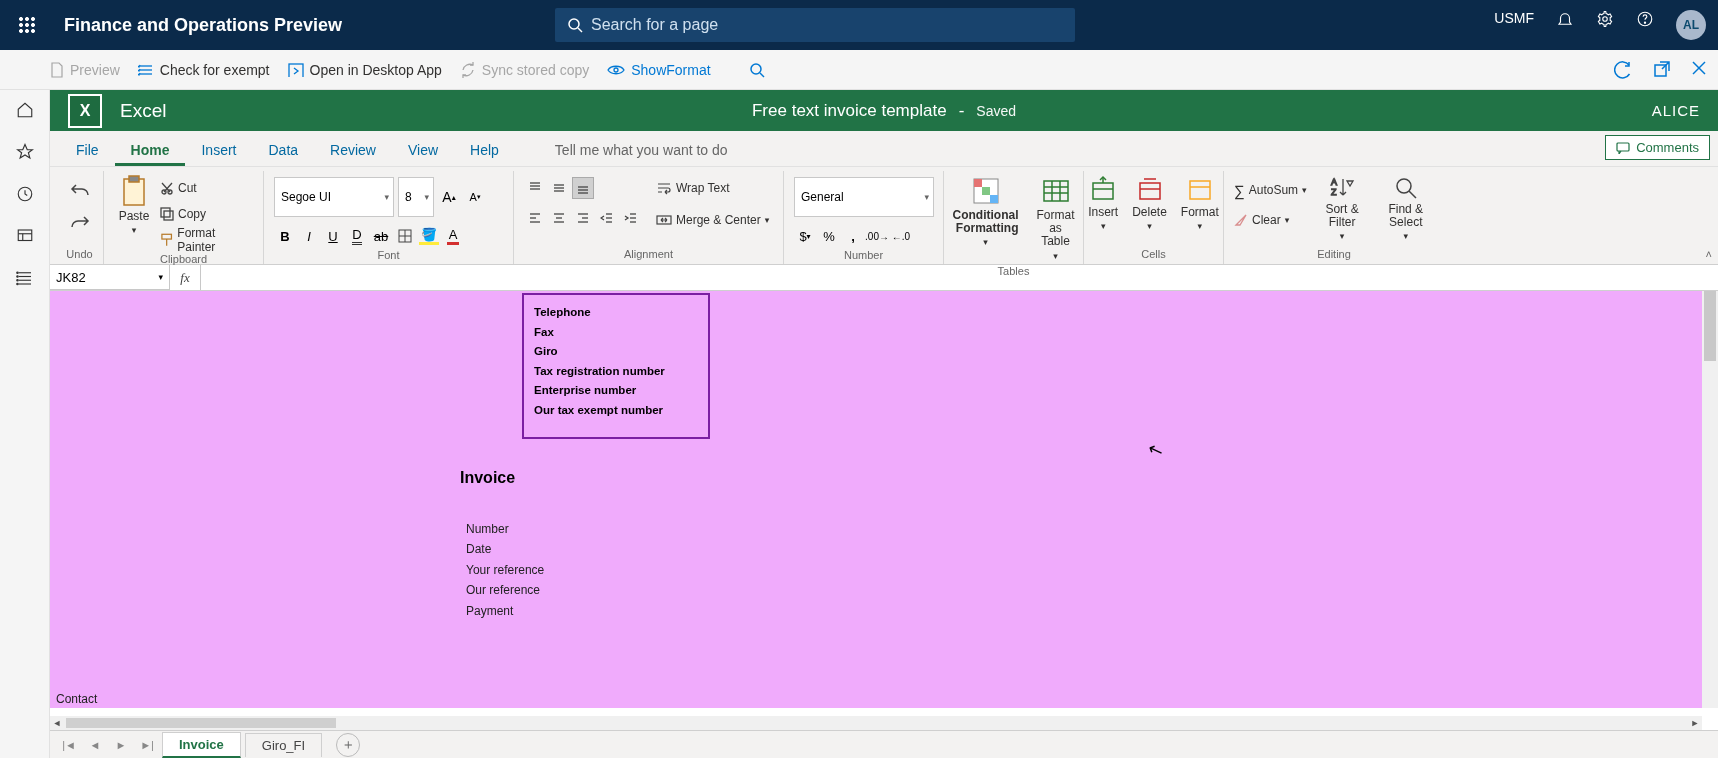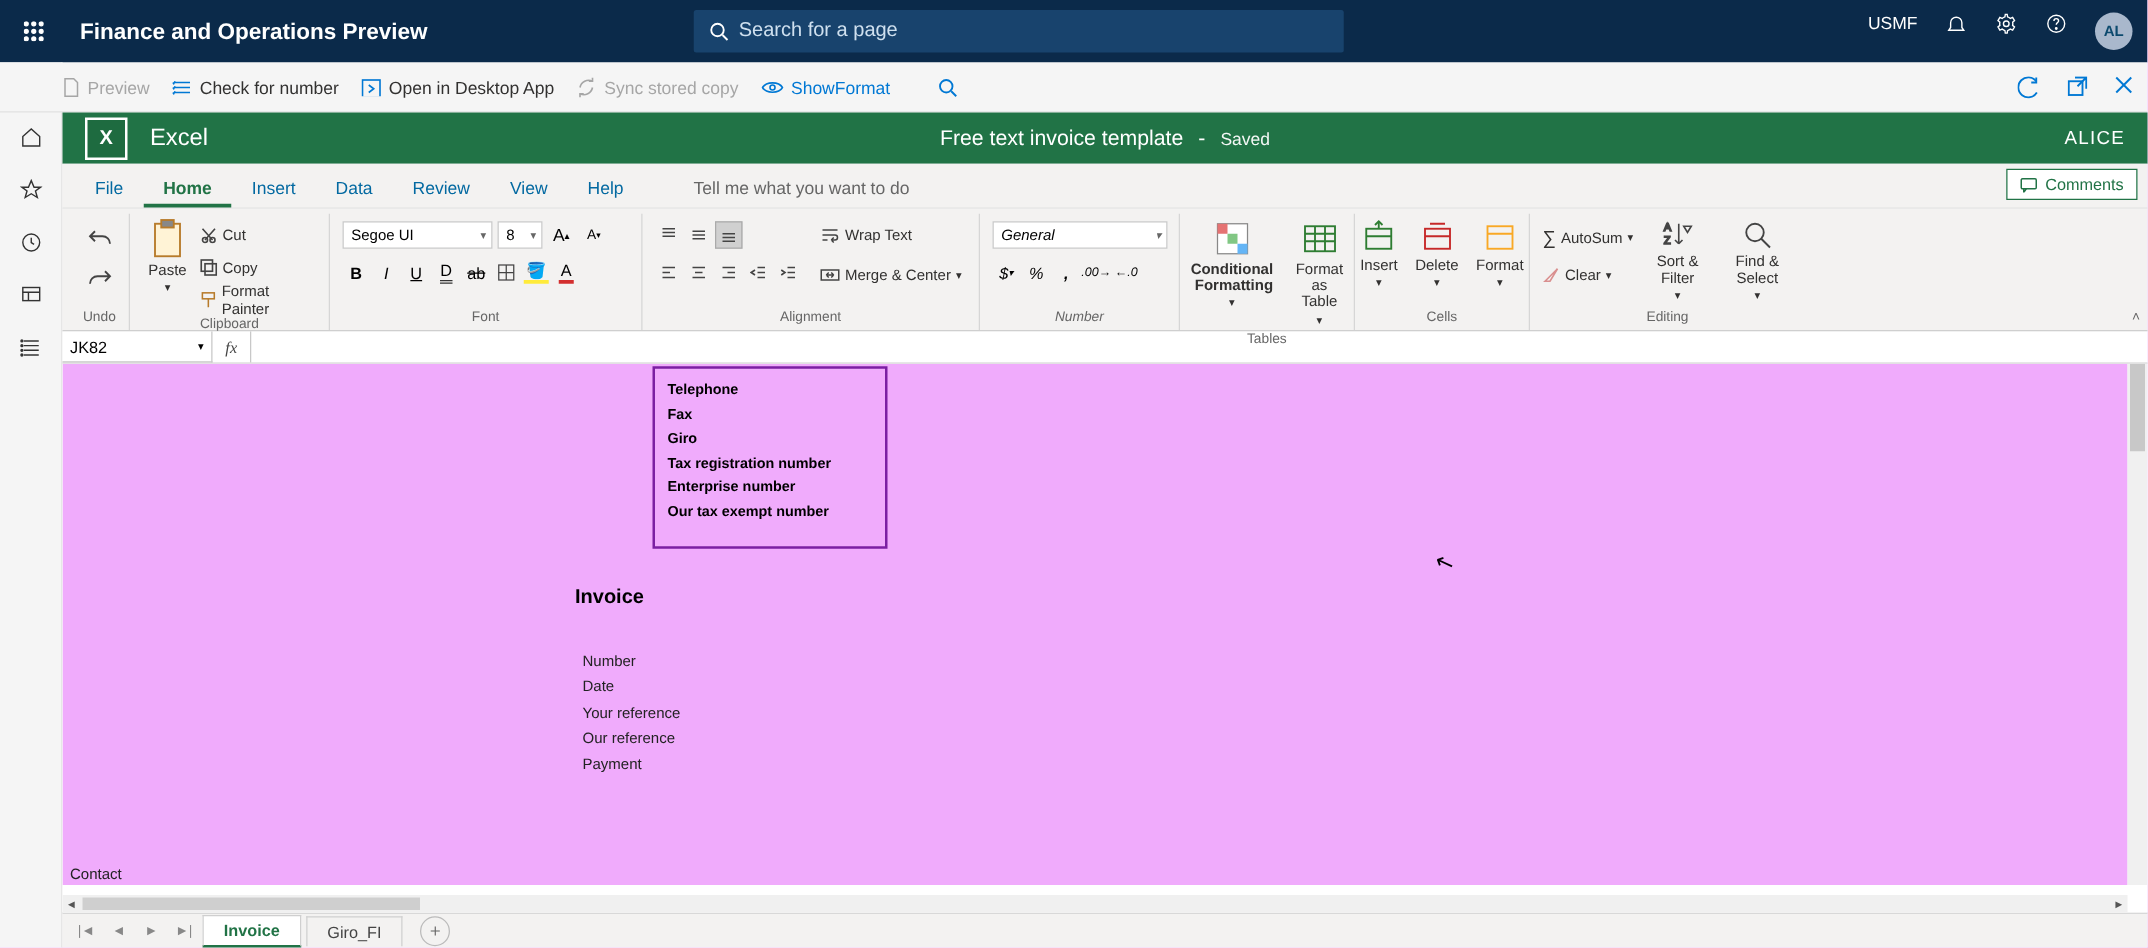--- a/index.html
+++ b/index.html
@@ -45,21 +45,21 @@
 
 
 .ribbon { height:98px; background:#f3f2f1; border-bottom:1px solid #cfcfcf; display:flex; padding:4px 6px 0 6px; position:relative;}
 .group { display:flex; flex-direction:column; justify-content:space-between; border-right:1px solid #d6d6d6; padding:2px 10px 2px 10px; }
 .group .body { display:flex; align-items:flex-start; gap:6px; flex:1;}
 .group .lbl { text-align:center; font-size:11px; color:#666; padding:2px 0;}
 .ribicon { width:22px; height:22px; display:flex; align-items:center; justify-content:center; font-size:14px; cursor:pointer;}
 .ribbtn-v { display:flex; flex-direction:column; align-items:center; cursor:pointer; font-size:12px; color:#323130; padding:2px 4px; gap:2px;}
 .ribbtn-v .big { width:32px; height:32px; }
 .smalltxt { font-size:12px; color:#323130; cursor:pointer; display:flex; align-items:center; gap:4px; height:22px;}
-.sel { border:1px solid #c8c8c8; background:#fff; height:22px; font-size:12px; padding:0 18px 0 6px; display:flex; align-items:center; position:relative; cursor:pointer;}
+.sel { border:1px solid #c8c8c8; background:#fff; height:40px; font-size:12px; padding:0 18px 0 6px; display:flex; align-items:center; position:relative; cursor:pointer;}
 .sel::after { content:"▾"; position:absolute; right:4px; font-size:9px; color:#666;}
 .iconrow { display:flex; gap:2px;}
 .iconrow .sq { width:22px; height:22px; border:1px solid transparent; display:flex; align-items:center; justify-content:center; font-size:13px; cursor:pointer;}
 .iconrow .sq.pressed { background:#d0d0d0; border-color:#aaa;}
 .collapse-caret { position:absolute; right:6px; bottom:4px; font-size:11px; color:#666; cursor:pointer;}
 
 
 .formulabar { height:26px; background:#fff; border-bottom:1px solid #cfcfcf; display:flex; align-items:center;}
 .formulabar .namebox { width:120px; border:1px solid #c8c8c8; border-top:none; border-left:none; height:100%; font-size:13px; padding:0 6px; display:flex; align-items:center; justify-content:space-between;}
 .formulabar .fx { width:30px; text-align:center; font-style:italic; font-size:13px; color:#444; font-family: "Cambria Math", serif;}
@@ -197,21 +197,21 @@
       </svg>
     <span>Preview</span>
   </div>
   <div class="item blue">
     <svg width="16" height="14" viewBox="0 0 16 14" stroke="#0078d4" stroke-width="1.3" fill="none">
         <line x1="2" y1="3" x2="14" y2="3"></line>
         <line x1="2" y1="7" x2="14" y2="7"></line>
         <line x1="2" y1="11" x2="14" y2="11"></line>
         <path d="M0 3l1 1 1-2M0 7l1 1 1-2M0 11l1 1 1-2"></path>
       </svg>
-    <span style="color:#323130;">Check for number</span>
+    <span style="color:#323130;">Check for exempt</span>
   </div>
   <div class="item">
     <svg width="16" height="14" viewBox="0 0 16 14" fill="none" stroke="#0078d4" stroke-width="1.3">
         <rect x="1" y="1" width="14" height="14"></rect>
         <path d="M6 5l4 3-4 3"></path>
       </svg>
     <span>Open in Desktop App</span>
   </div>
   <div class="item disabled">
     <svg width="16" height="16" viewBox="0 0 16 16" fill="none" stroke="#a6a6a6" stroke-width="1.3">
@@ -463,21 +463,21 @@
                 <path d="M5 7h6M5 7l2-2M5 7l2 2M11 7l-2-2M11 7l-2 2"></path>
               </svg>
               <span>Merge &amp; Center</span>
               <span style="font-size:9px;"> ▾</span>
             </div>
         </div>
       </div>
       <div class="lbl">Alignment</div>
     </div>
 
-    <div class="group" style="width:160px;font-style:italic;">
+    <div class="group" style="width:160px;">
       <div class="body" style="flex-direction:column; gap:8px; padding-top:4px;">
         <div class="sel" style="width:140px;">General</div>
         <div class="iconrow">
           <div class="sq">$<span style="font-size:8px;">▾</span></div>
           <div class="sq">%</div>
           <div class="sq">
               <b>,</b>
             </div>
           <div class="sq" style="font-size:10px;">.00→</div>
           <div class="sq" style="font-size:10px;">←.0</div>

